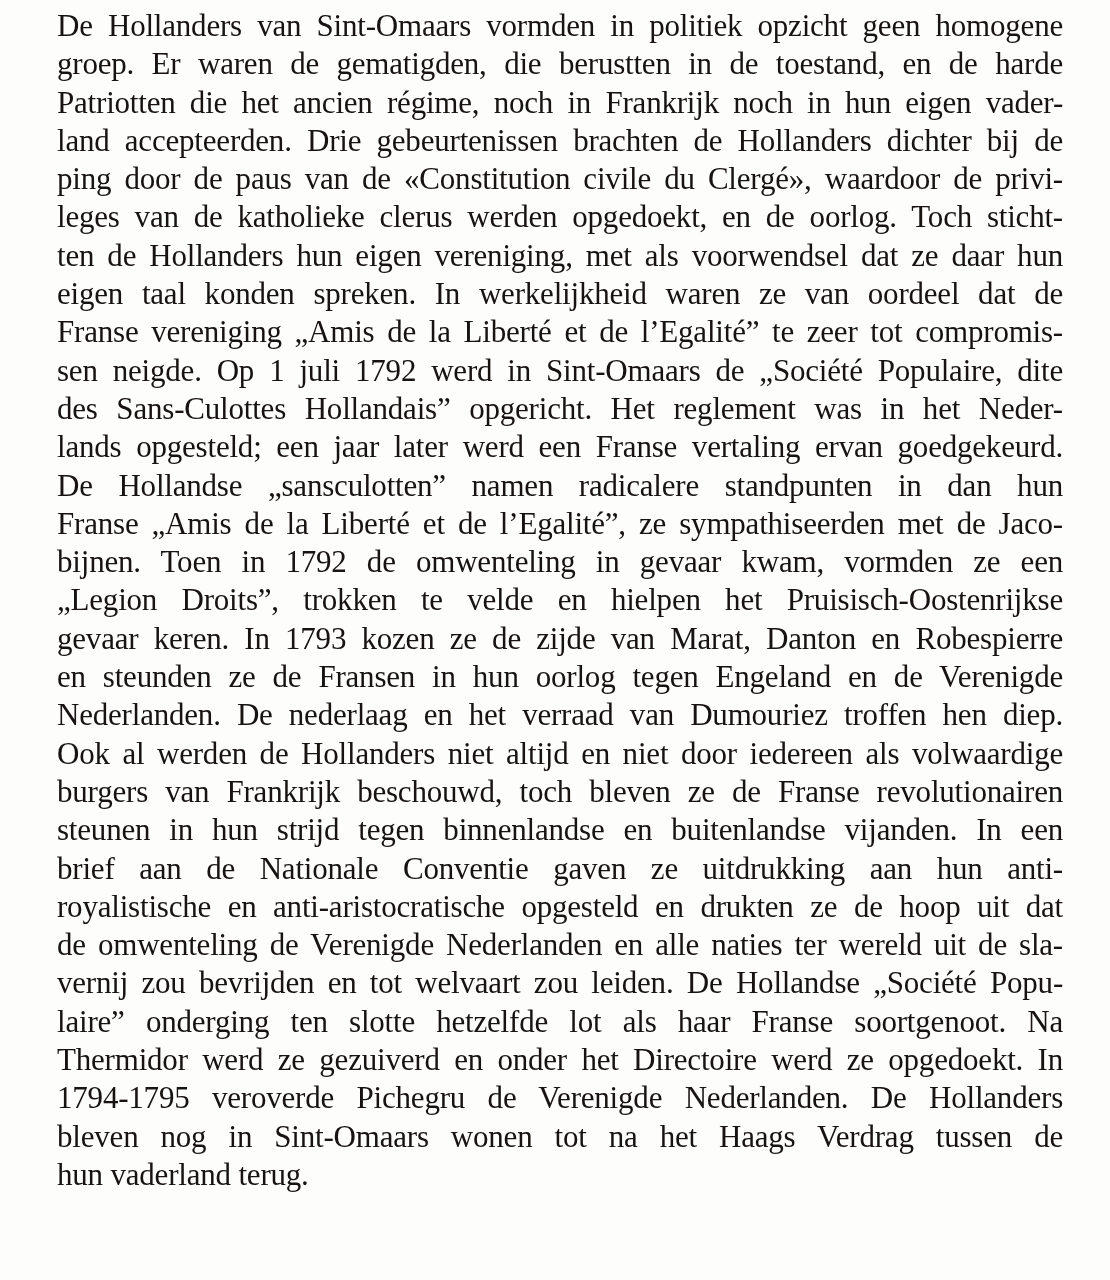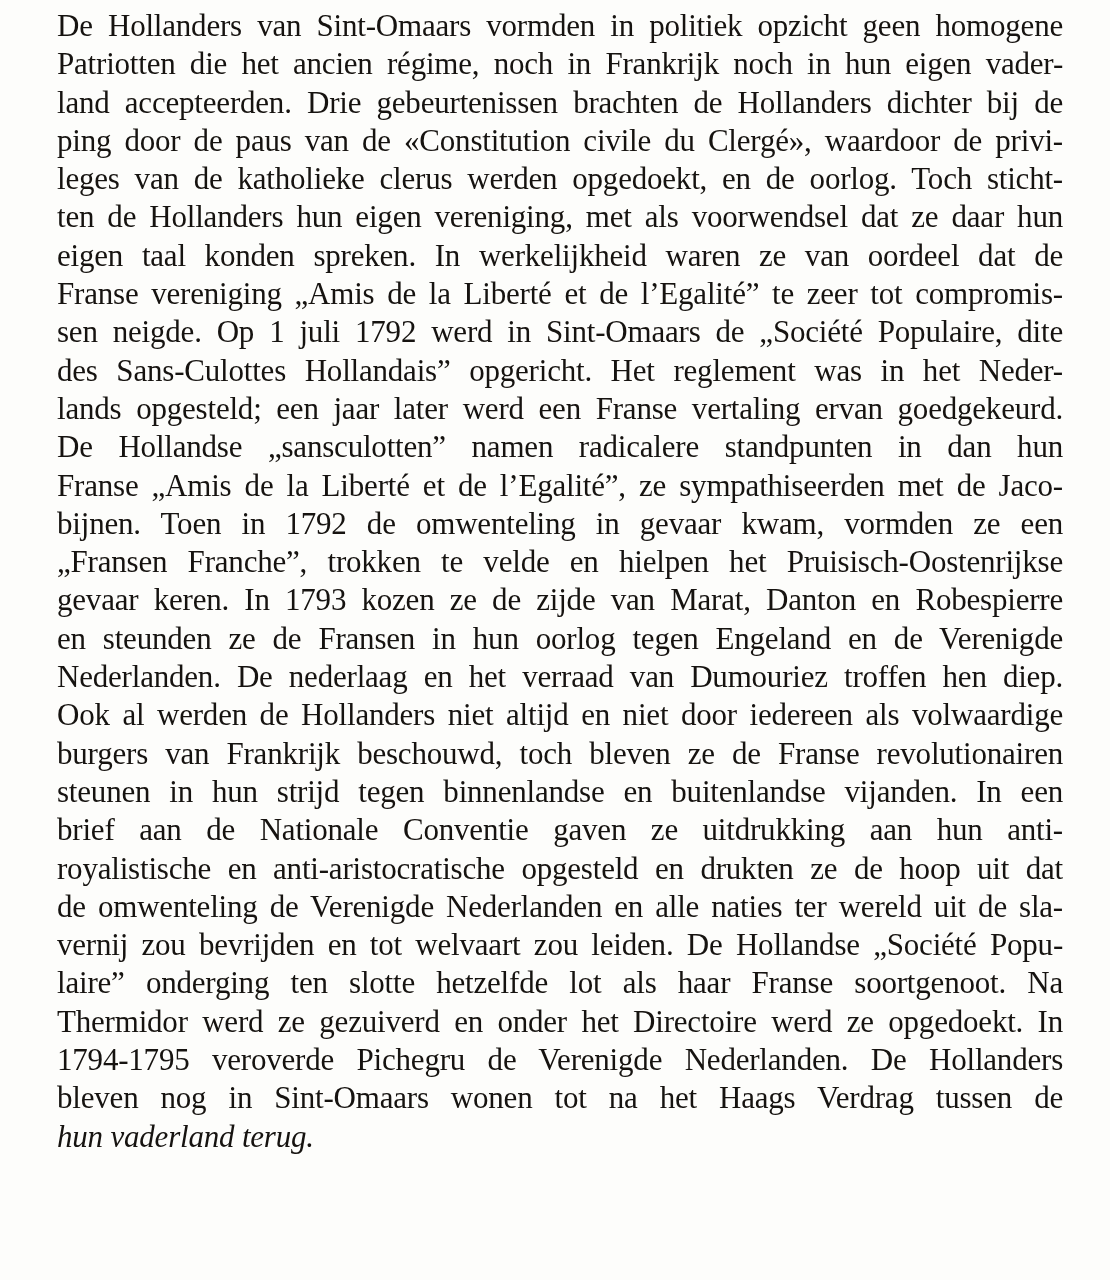--- a/index.html
+++ b/index.html
@@ -26,43 +26,43 @@
     line-height: 38.3px;
     height: 38.3px;
     color: #161310;
     text-align: justify;
     text-align-last: justify;
     white-space: normal;
     letter-spacing: -0.2px;
   }
   .line.last-line {
     text-align-last: left;
-    font-style: italic;
   }
 </style>
 </head>
 <body>
 
 <div class="page">
   <div class="textblock">
     <div class="line">De Hollanders van Sint-Omaars vormden in politiek opzicht geen homogene</div>
+    <div class="line">groep. Er waren de gematigden, die berustten in de toestand, en de harde</div>
     <div class="line">Patriotten die het ancien régime, noch in Frankrijk noch in hun eigen vader-</div>
     <div class="line">land accepteerden. Drie gebeurtenissen brachten de Hollanders dichter bij de</div>
     <div class="line">ping door de paus van de «Constitution civile du Clergé», waardoor de privi-</div>
     <div class="line">leges van de katholieke clerus werden opgedoekt, en de oorlog. Toch sticht-</div>
     <div class="line">ten de Hollanders hun eigen vereniging, met als voorwendsel dat ze daar hun</div>
     <div class="line">eigen taal konden spreken. In werkelijkheid waren ze van oordeel dat de</div>
     <div class="line">Franse vereniging „Amis de la Liberté et de l’Egalité” te zeer tot compromis-</div>
     <div class="line">sen neigde. Op 1 juli 1792 werd in Sint-Omaars de „Société Populaire, dite</div>
     <div class="line">des Sans-Culottes Hollandais” opgericht. Het reglement was in het Neder-</div>
     <div class="line">lands opgesteld; een jaar later werd een Franse vertaling ervan goedgekeurd.</div>
     <div class="line">De Hollandse „sansculotten” namen radicalere standpunten in dan hun</div>
     <div class="line">Franse „Amis de la Liberté et de l’Egalité”, ze sympathiseerden met de Jaco-</div>
     <div class="line">bijnen. Toen in 1792 de omwenteling in gevaar kwam, vormden ze een</div>
-    <div class="line">„Fransen Franche”, trokken te velde en hielpen het Pruisisch-Oostenrijkse</div>
+    <div class="line">„Legion Droits”, trokken te velde en hielpen het Pruisisch-Oostenrijkse</div>
     <div class="line">gevaar keren. In 1793 kozen ze de zijde van Marat, Danton en Robespierre</div>
     <div class="line">en steunden ze de Fransen in hun oorlog tegen Engeland en de Verenigde</div>
     <div class="line">Nederlanden. De nederlaag en het verraad van Dumouriez troffen hen diep.</div>
     <div class="line">Ook al werden de Hollanders niet altijd en niet door iedereen als volwaardige</div>
     <div class="line">burgers van Frankrijk beschouwd, toch bleven ze de Franse revolutionairen</div>
     <div class="line">steunen in hun strijd tegen binnenlandse en buitenlandse vijanden. In een</div>
     <div class="line">brief aan de Nationale Conventie gaven ze uitdrukking aan hun anti-</div>
     <div class="line">royalistische en anti-aristocratische opgesteld en drukten ze de hoop uit dat</div>
     <div class="line">de omwenteling de Verenigde Nederlanden en alle naties ter wereld uit de sla-</div>
     <div class="line">vernij zou bevrijden en tot welvaart zou leiden. De Hollandse „Société Popu-</div>

